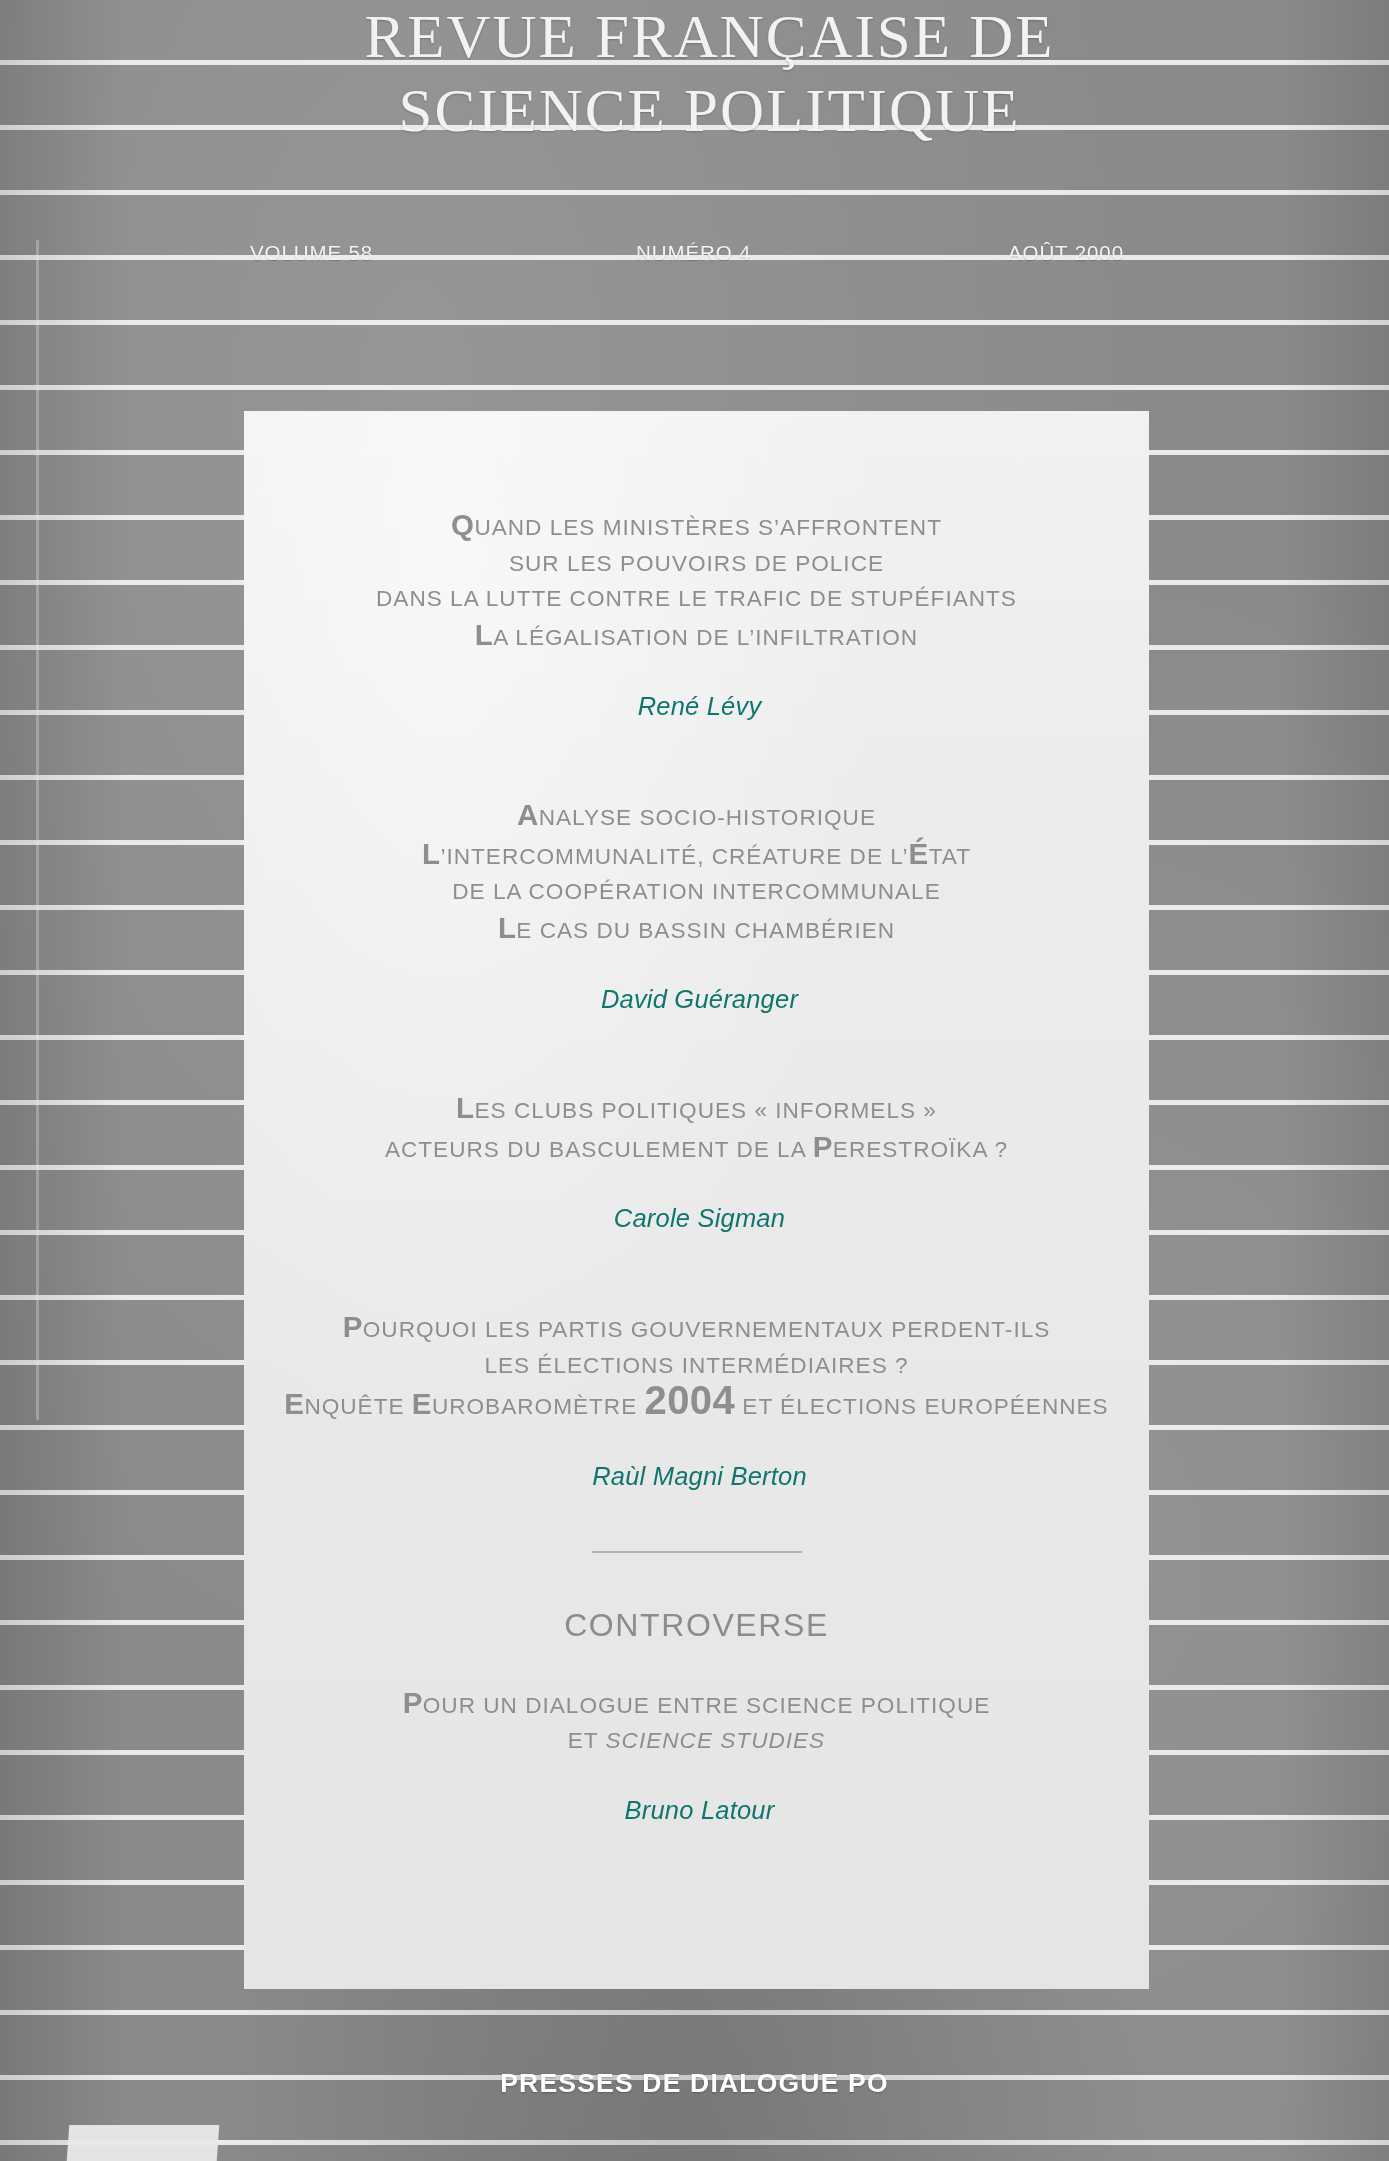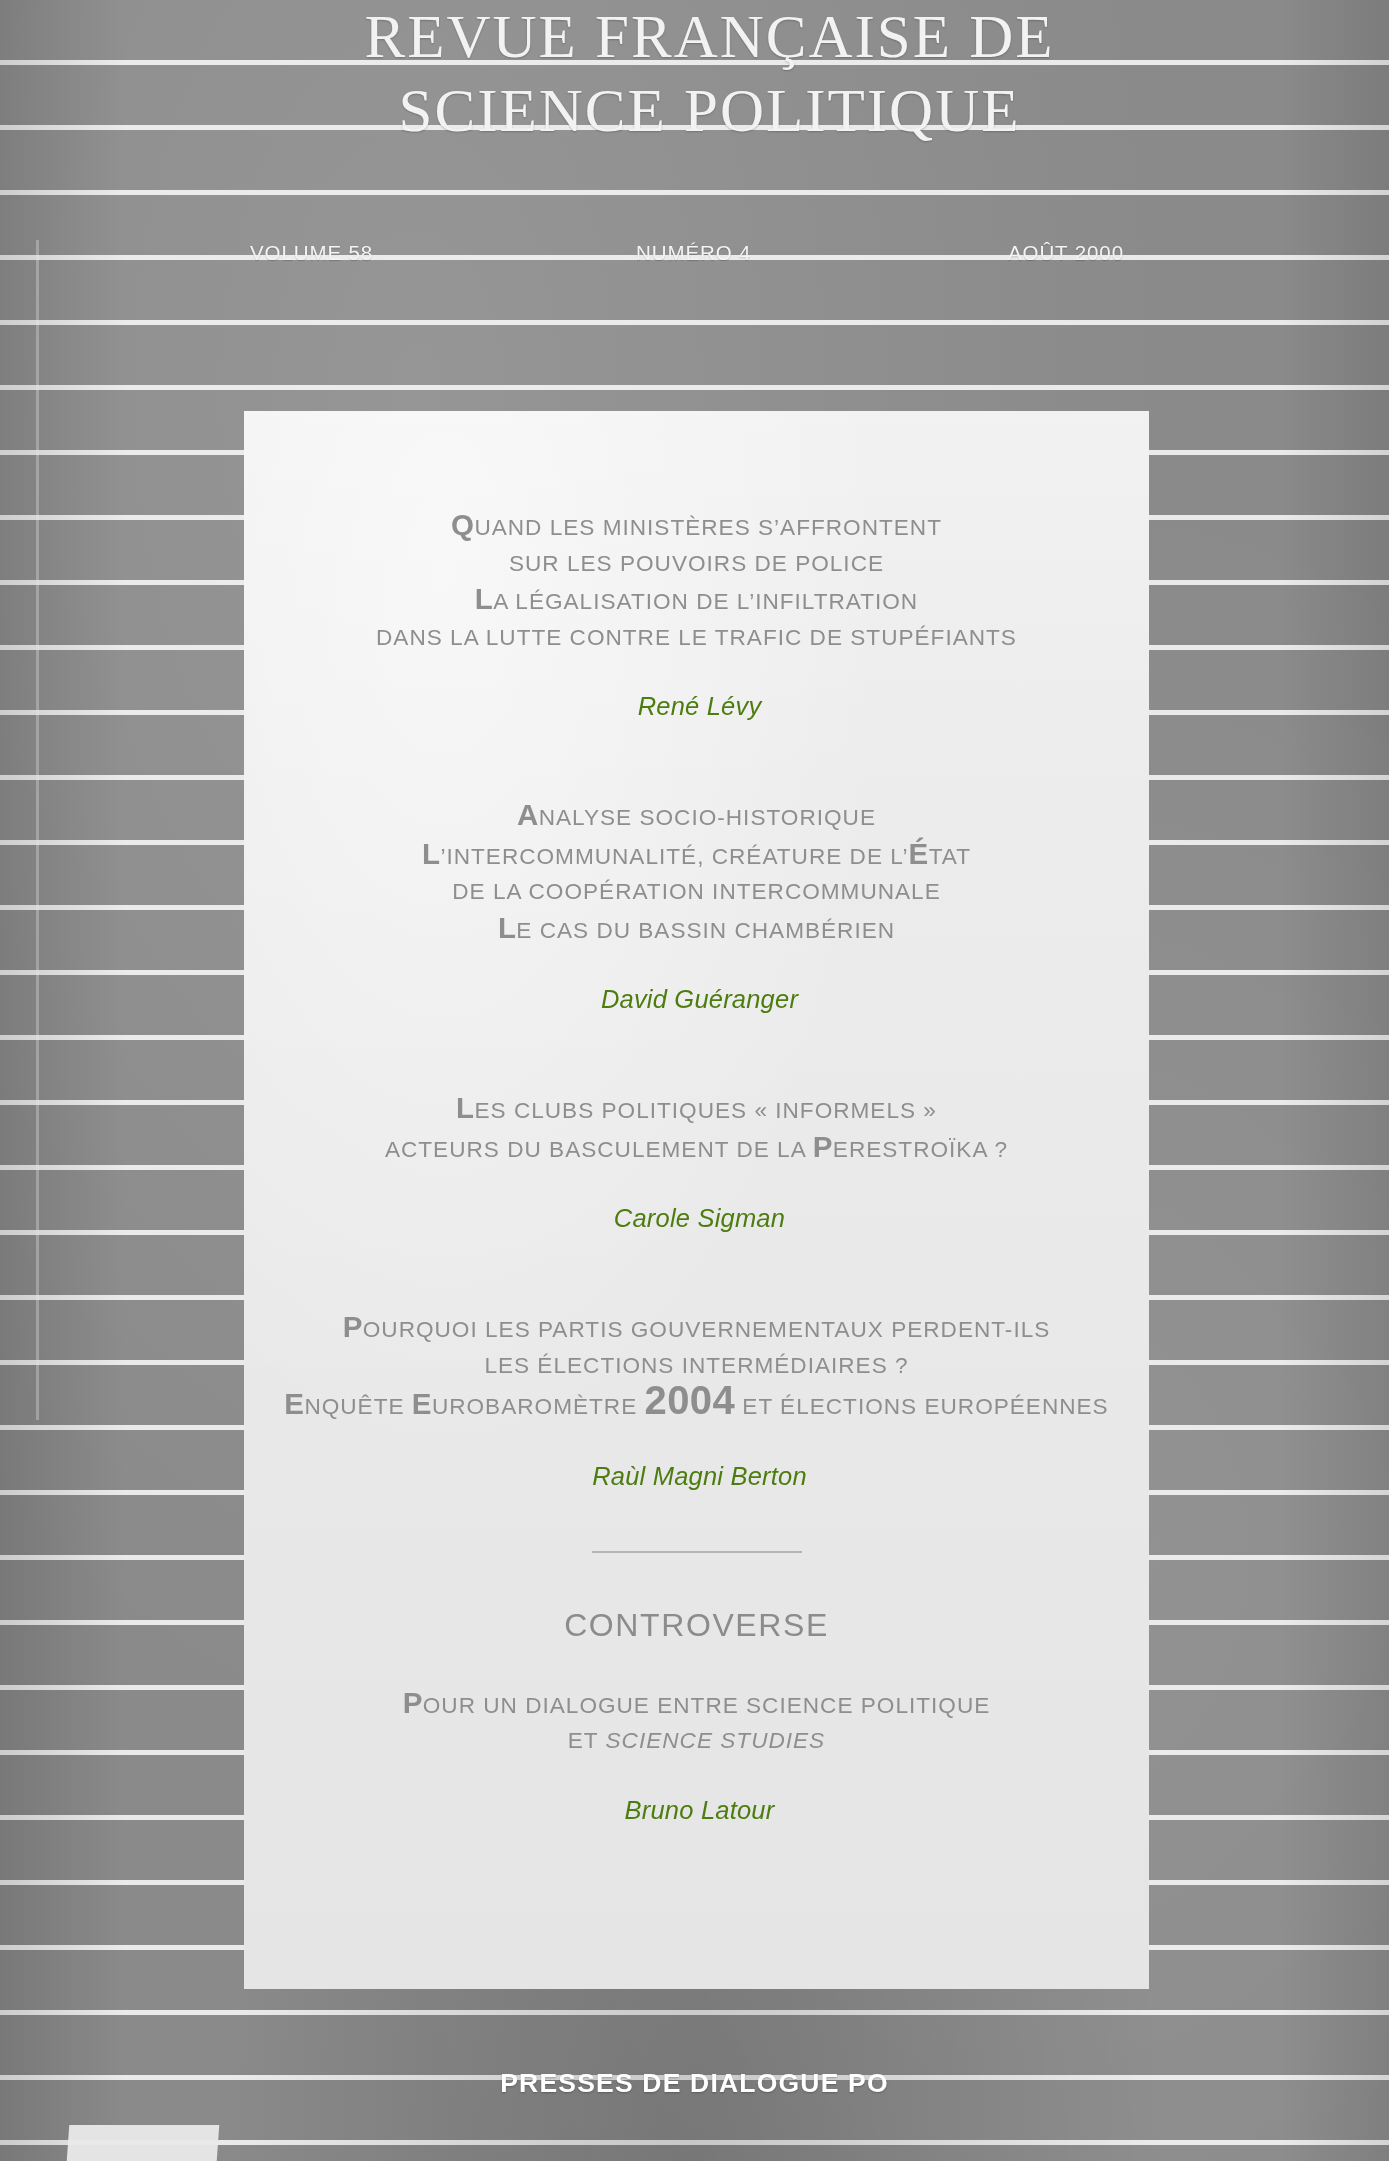--- a/index.html
+++ b/index.html
@@ -114,21 +114,21 @@
     letter-spacing:1.0px;
     line-height:35.5px;
     font-weight:500;
     text-transform:uppercase;
     white-space:nowrap;
   }
   .art-title .cap { font-size:29.5px; font-weight:700; letter-spacing:0.4px; }
   .art-title .num { font-size:40px; font-weight:700; letter-spacing:0.4px; }
 
   .art-author {
-    color:#4d7c0f;
+    color:#0f766e;
     font-size:25.5px;
     font-style:italic;
     font-weight:500;
     letter-spacing:0.2px;
     line-height:34px;
     padding-left:6px;
   }
   .author-gap { height:34px; }
   .block-gap  { height:74px; }
 
@@ -189,24 +189,24 @@
     <div class="toc">
 
       <div>
         <div class="art-title">
           <span class="cap">Q</span><span>UAND LES MINISTÈRES S’AFFRONTENT</span>
         </div>
         <div class="art-title">
           <span>SUR LES POUVOIRS DE POLICE</span>
         </div>
         <div class="art-title">
+          <span>DANS LA LUTTE CONTRE LE TRAFIC DE STUPÉFIANTS</span>
+        </div>
+        <div class="art-title">
           <span class="cap">L</span><span>A LÉGALISATION DE L’INFILTRATION</span>
-        </div>
-        <div class="art-title">
-          <span>DANS LA LUTTE CONTRE LE TRAFIC DE STUPÉFIANTS</span>
         </div>
         <div class="author-gap"></div>
         <div class="art-author">René Lévy</div>
       </div>
 
       <div class="block-gap"></div>
 
       <div>
         <div class="art-title">
           <span class="cap">A</span><span>NALYSE SOCIO-HISTORIQUE</span>

